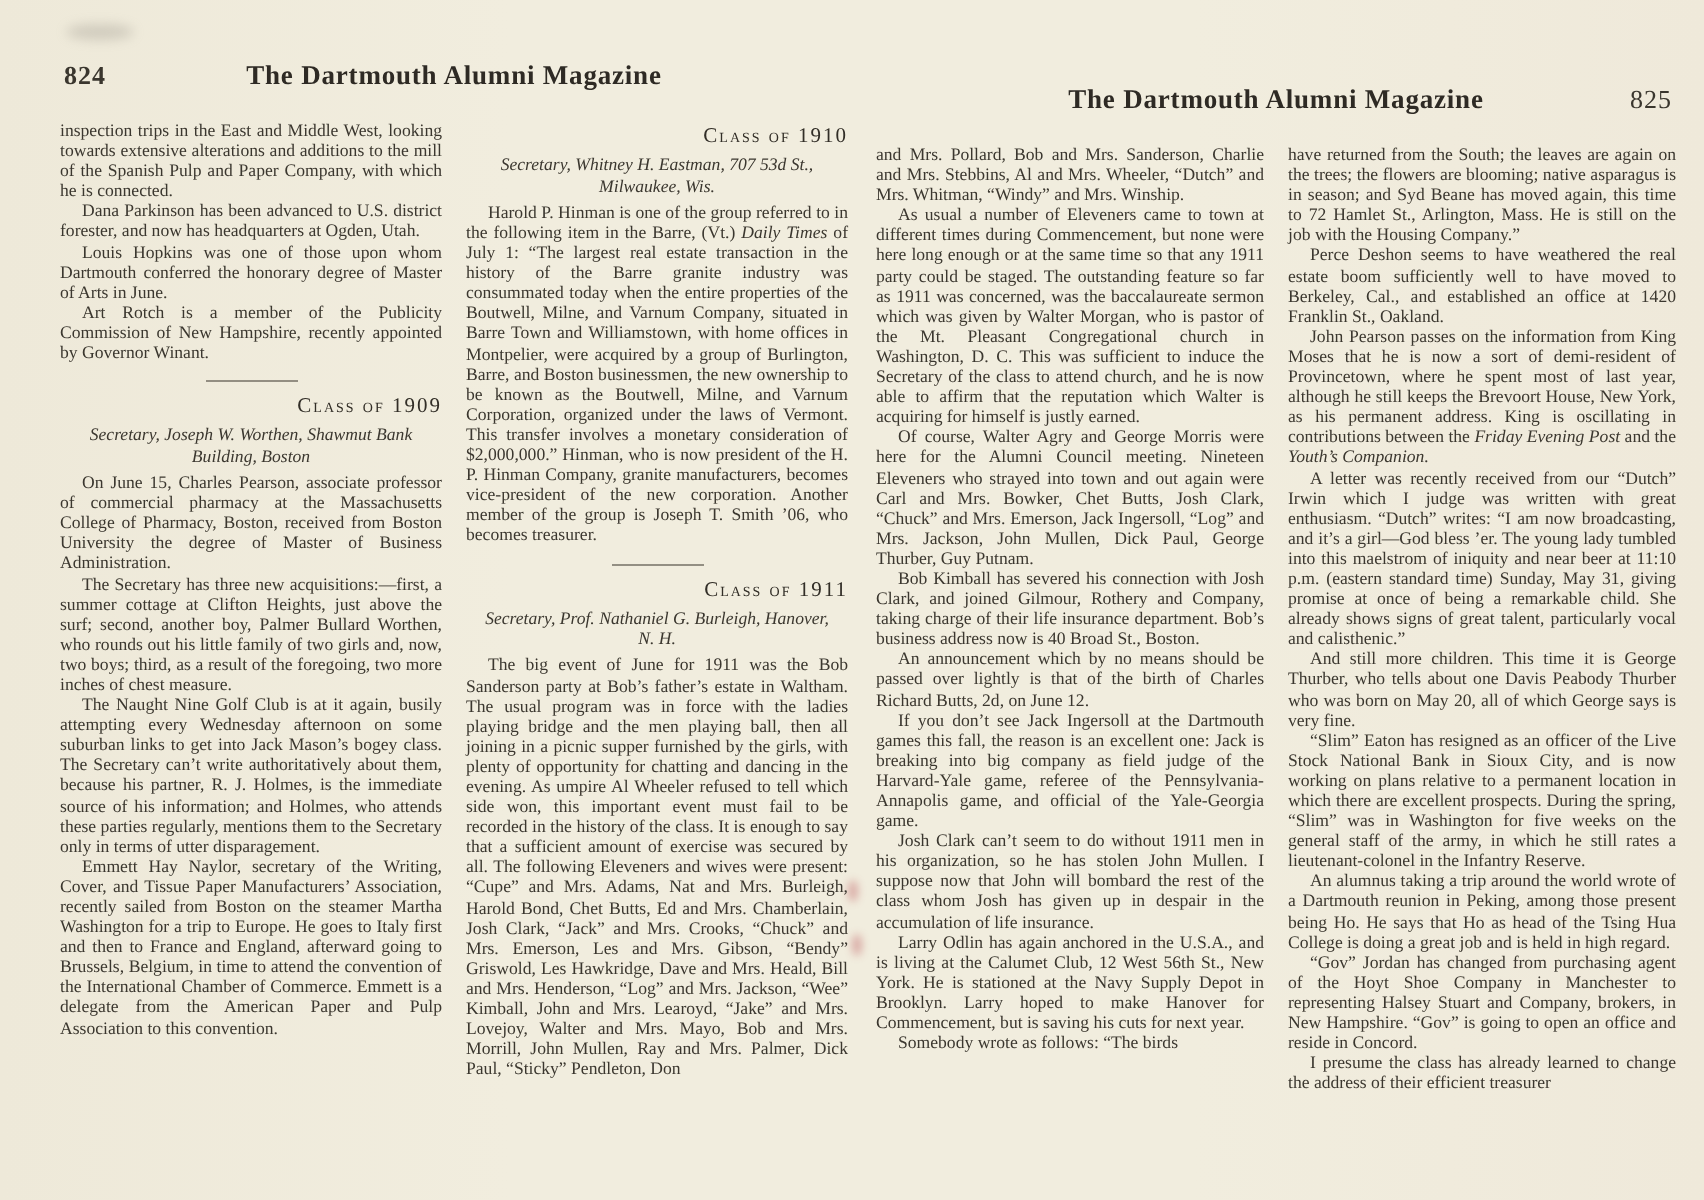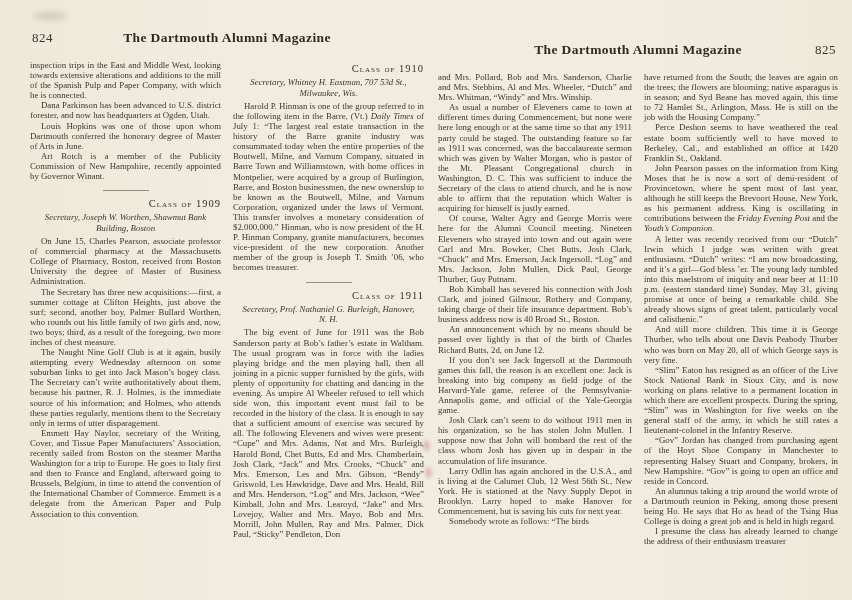--- a/index.html
+++ b/index.html
@@ -7,21 +7,21 @@
     position:relative; width:852px; height:600px; overflow:hidden;
     background:linear-gradient(90deg,#eee9d9 0%, #f1edde 30%, #f1edde 70%, #efe9da 100%);
     font-family:"Liberation Serif", serif;
     color:#38342c;
   }
   .page { position:absolute; }
   .page-824 { left:30px; top:30px; width:394px; }
   .page-825 { left:438px; top:42px; width:400px; }
   .page-header { position:relative; height:20px; margin-bottom:10px; }
   .page-num { position:absolute; top:0; font-size:13px; letter-spacing:.5px; color:#3a362e; }
-  .page-824 .page-num { left:2px; }
+  .page-824 .page-num { left:2px;font-weight:bold; }
   .page-825 .page-num { right:2px; }
   .header-title { text-align:center; font-weight:bold; font-size:13.5px; letter-spacing:.4px; color:#2e2a24; }
   .cols { display:flex; gap:12px; }
   .col { flex:1; text-align:justify; font-size:8.8px; line-height:10.1px; color:#3b372f;
          -webkit-hyphens:auto; hyphens:auto; }
   .col p { margin:0; text-indent:11px; }
   .col p.noindent { text-indent:0; }
   .class-heading { text-align:right; font-variant:small-caps; font-size:10.5px;
                    letter-spacing:1px; margin:4px 0 3px 0; text-indent:0; color:#322e27; }
   .secretary { text-align:center; font-style:italic; font-size:8.8px; line-height:10.4px;
@@ -91,19 +91,19 @@
           <p>Larry Odlin has again anchored in the U.S.A., and is living at the Calumet Club, 12 West 56th St., New York. He is stationed at the Navy Supply Depot in Brooklyn. Larry hoped to make Hanover for Commencement, but is saving his cuts for next year.</p>
           <p>Somebody wrote as follows: “The birds</p>
         </div>
       <div class="col">
           <p class="noindent">have returned from the South; the leaves are again on the trees; the flowers are blooming; native asparagus is in season; and Syd Beane has moved again, this time to 72 Hamlet St., Arlington, Mass. He is still on the job with the Housing Company.”</p>
           <p>Perce Deshon seems to have weathered the real estate boom sufficiently well to have moved to Berkeley, Cal., and established an office at 1420 Franklin St., Oakland.</p>
           <p>John Pearson passes on the information from King Moses that he is now a sort of demi-resident of Provincetown, where he spent most of last year, although he still keeps the Brevoort House, New York, as his permanent address. King is oscillating in contributions between the <em>Friday Evening Post</em> and the <em>Youth’s Companion.</em></p>
           <p>A letter was recently received from our “Dutch” Irwin which I judge was written with great enthusiasm. “Dutch” writes: “I am now broadcasting, and it’s a girl—God bless ’er. The young lady tumbled into this maelstrom of iniquity and near beer at 11:10 p.m. (eastern standard time) Sunday, May 31, giving promise at once of being a remarkable child. She already shows signs of great talent, particularly vocal and calisthenic.”</p>
           <p>And still more children. This time it is George Thurber, who tells about one Davis Peabody Thurber who was born on May 20, all of which George says is very fine.</p>
           <p>“Slim” Eaton has resigned as an officer of the Live Stock National Bank in Sioux City, and is now working on plans relative to a permanent location in which there are excellent prospects. During the spring, “Slim” was in Washington for five weeks on the general staff of the army, in which he still rates a lieutenant-colonel in the Infantry Reserve.</p>
+          <p>An alumnus taking a trip around the world wrote of a Dartmouth reunion in Peking, among those present being Ho. He says that Ho as head of the Tsing Hua College is doing a great job and is held in high regard.</p>
           <p>“Gov” Jordan has changed from purchasing agent of the Hoyt Shoe Company in Manchester to representing Halsey Stuart and Company, brokers, in New Hampshire. “Gov” is going to open an office and reside in Concord.</p>
-          <p>An alumnus taking a trip around the world wrote of a Dartmouth reunion in Peking, among those present being Ho. He says that Ho as head of the Tsing Hua College is doing a great job and is held in high regard.</p>
-          <p>I presume the class has already learned to change the address of their enthusiasm treasurer</p>
+          <p>I presume the class has already learned to change the address of their efficient treasurer</p>
         </div>
     </div>
   </section>
 </div>
 
 </body></html>

